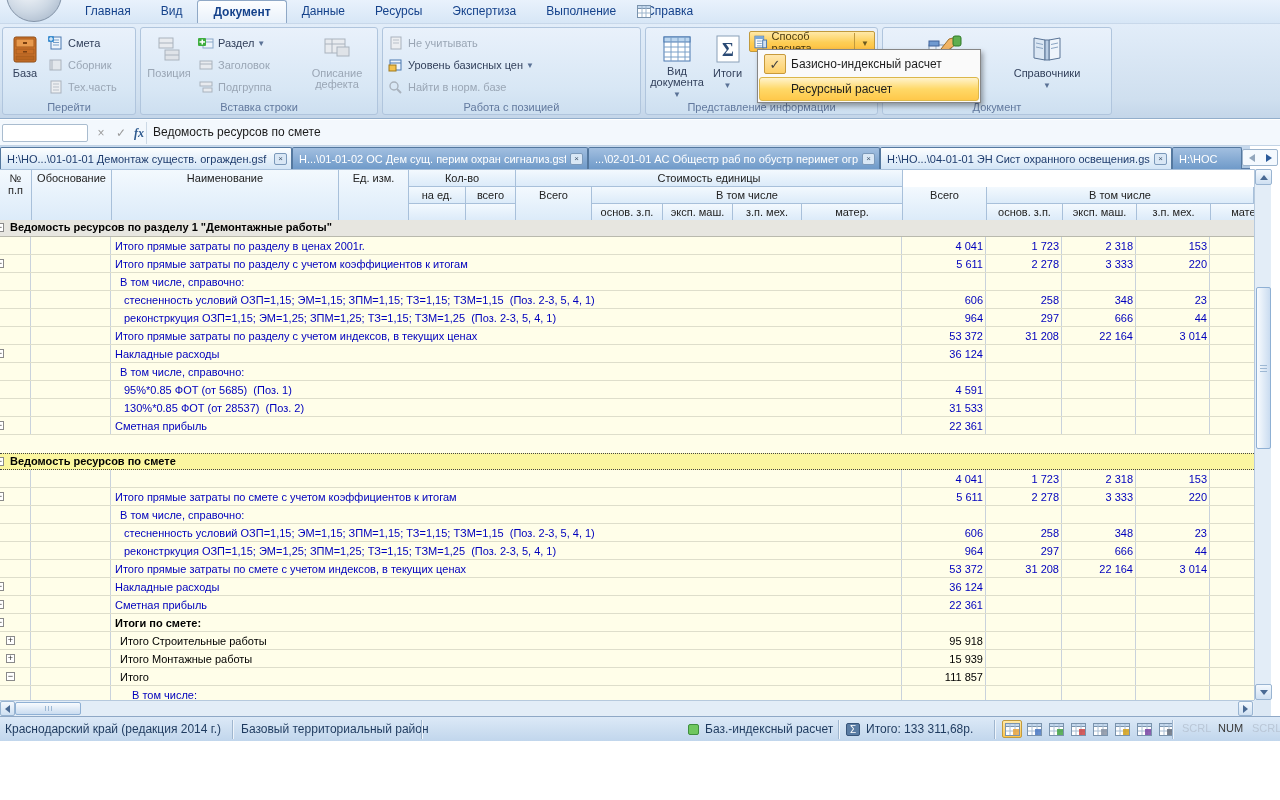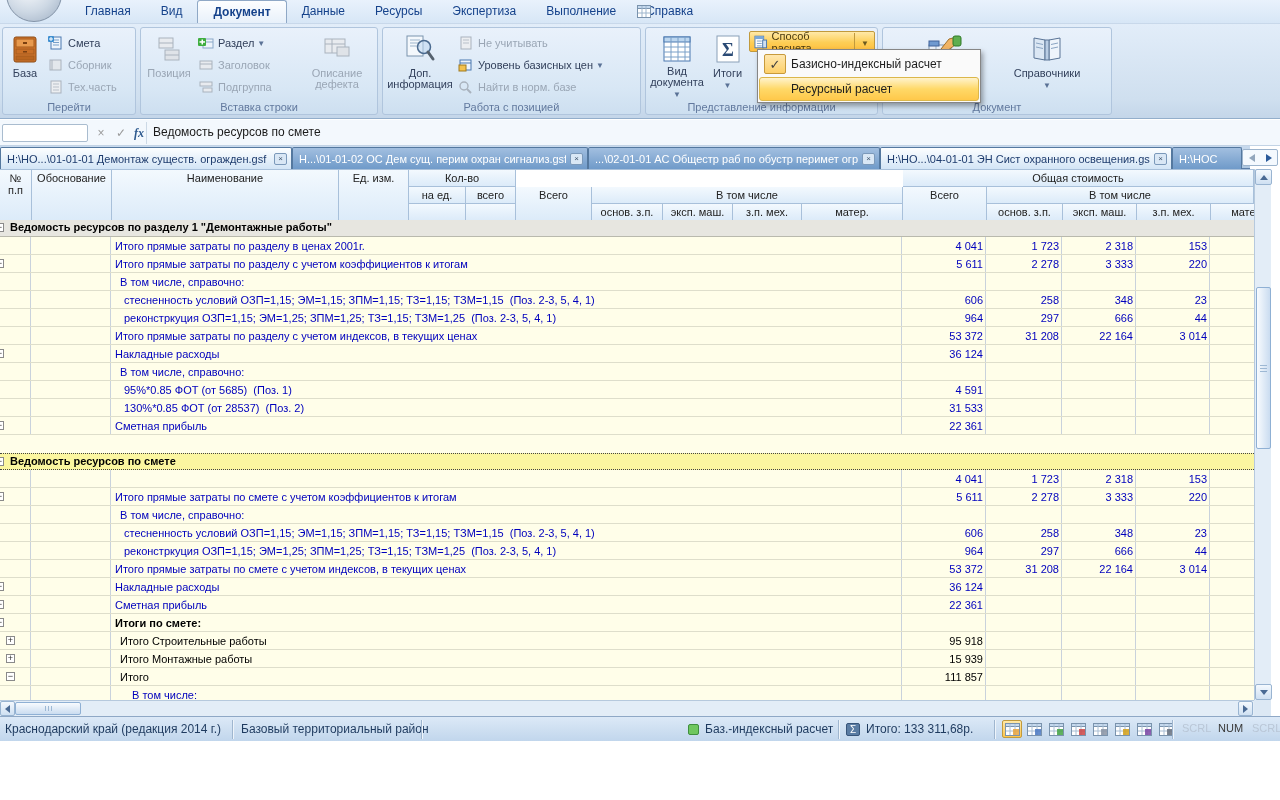--- a/index.html
+++ b/index.html
@@ -245,31 +245,20 @@
             <rect x="16" y="14" width="12" height="9" fill="#dfe3e8" stroke="#aab3be"></rect>
           </svg>
           <div class="blabel">Описание дефекта</div>
         </div>
       </div>
       <div class="rgroup-label">Вставка строки</div>
     </div>
 
     <div class="rgroup" style="left:382px;width:259px">
       <div class="rgroup-inner">
-        <div class="bigbtn" style="width:70px">
-          <svg width="34" height="32">
-            <rect x="4" y="3" width="16" height="20" fill="#f4f8fc" stroke="#7a93ad"></rect>
-            <line x1="7" y1="7" x2="17" y2="7" stroke="#9db5cc"></line>
-              <line x1="7" y1="10" x2="17" y2="10" stroke="#9db5cc"></line>
-              <line x1="7" y1="13" x2="17" y2="13" stroke="#9db5cc"></line>
-            <circle cx="21" cy="14" r="6.5" fill="rgba(190,215,240,0.55)" stroke="#4a6a8f" stroke-width="1.5"></circle>
-            <line x1="25" y1="19" x2="30" y2="26" stroke="#55616e" stroke-width="3" stroke-linecap="round"></line>
-          </svg>
-          <div class="blabel">Доп. информация</div>
-        </div>
         <div class="stack">
           <div class="smbtn dis">
             <svg class="sic" viewBox="0 0 16 14">
               <rect x="3" y="1" width="10" height="12" fill="#eceef1" stroke="#a9b2bd"></rect>
                 <line x1="5" y1="4" x2="11" y2="4" stroke="#b9c0c9"></line>
                 <line x1="5" y1="7" x2="11" y2="7" stroke="#b9c0c9"></line>
             </svg>
             <span>Не учитывать</span>
           </div>
           <div class="smbtn">
@@ -415,27 +404,27 @@
   <div class="thead">
     <div class="hc" style="left:0;top:0;width:32px;height:51px"><span>№</span><br><span>п.п</span></div>
     <div class="hc" style="left:32px;top:0;width:80px;height:51px">Обоснование</div>
     <div class="hc" style="left:112px;top:0;width:227px;height:51px">Наименование</div>
     <div class="hc" style="left:339px;top:0;width:70px;height:51px">Ед. изм.</div>
     <div class="hc" style="left:409px;top:0;width:107px;height:17px">Кол-во</div>
     <div class="hc" style="left:409px;top:17px;width:57px;height:17px">на ед.</div>
     <div class="hc" style="left:466px;top:17px;width:50px;height:17px">всего</div>
     <div class="hc" style="left:409px;top:34px;width:57px;height:17px"></div>
     <div class="hc" style="left:466px;top:34px;width:50px;height:17px"></div>
+    <div class="hc" style="left:516px;top:0;width:387px;height:17px">Стоимость единицы</div>
     <div class="hc" style="left:516px;top:17px;width:76px;height:34px">Всего</div>
     <div class="hc" style="left:592px;top:17px;width:311px;height:17px">В том числе</div>
     <div class="hc" style="left:592px;top:34px;width:71px;height:17px">основ. з.п.</div>
     <div class="hc" style="left:663px;top:34px;width:70px;height:17px">эксп. маш.</div>
     <div class="hc" style="left:733px;top:34px;width:69px;height:17px">з.п. мех.</div>
     <div class="hc" style="left:802px;top:34px;width:101px;height:17px">матер.</div>
-    <div class="hc" style="left:903px;top:0;width:351px;height:17px">Общая стоимость</div>
     <div class="hc" style="left:903px;top:17px;width:84px;height:34px">Всего</div>
     <div class="hc" style="left:987px;top:17px;width:267px;height:17px">В том числе</div>
     <div class="hc" style="left:987px;top:34px;width:76px;height:17px">основ. з.п.</div>
     <div class="hc" style="left:1063px;top:34px;width:74px;height:17px">эксп. маш.</div>
     <div class="hc" style="left:1137px;top:34px;width:74px;height:17px">з.п. мех.</div>
     <div class="hc" style="left:1211px;top:34px;width:75px;height:17px">матер.</div>
   </div>
 
   <div class="tbody">
       <div class="trow section" style="top: 0px; height: 17px;">

